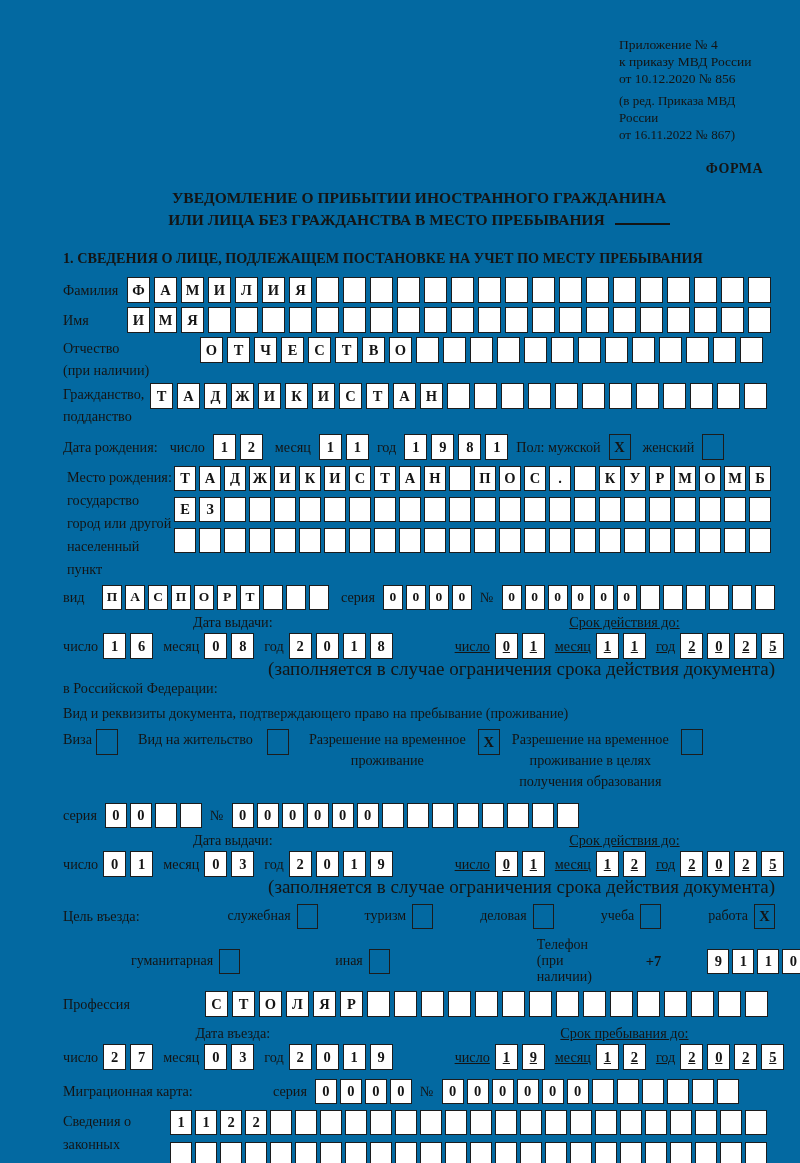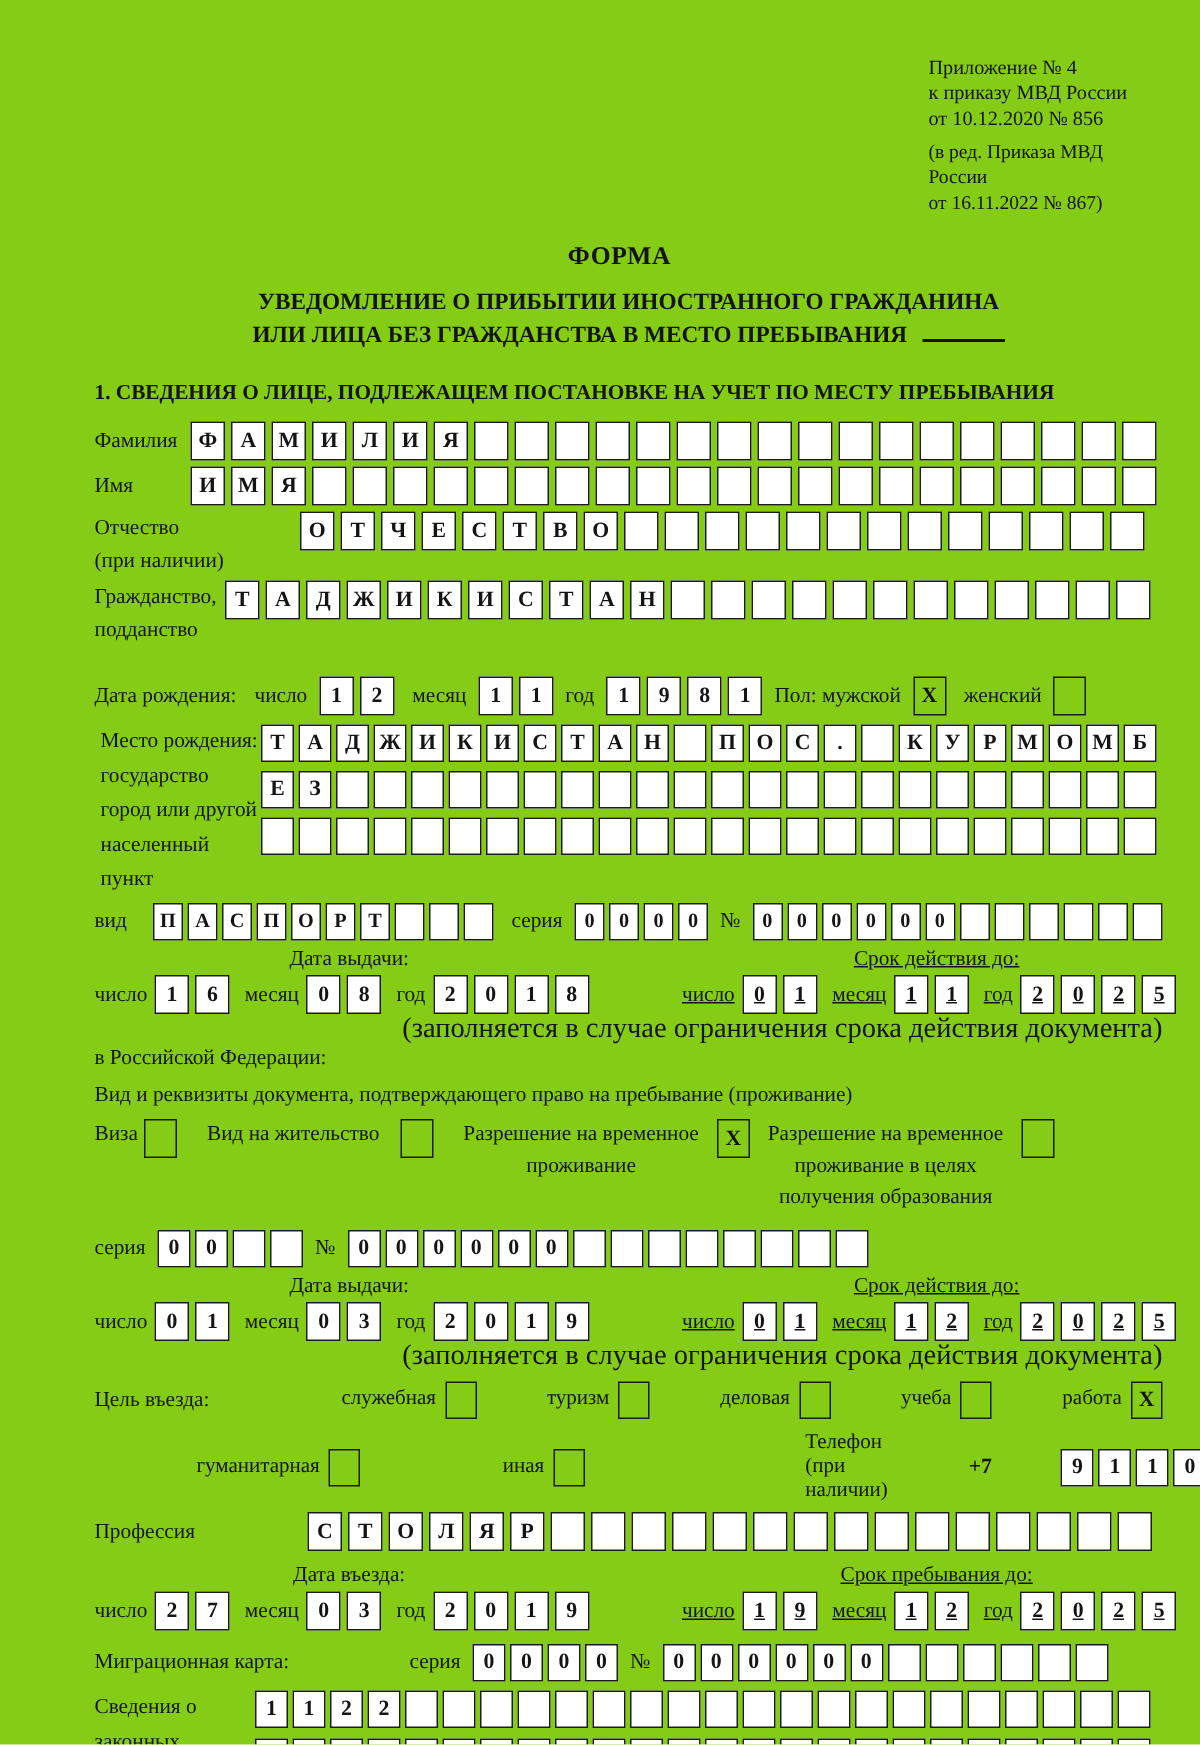--- a/index.html
+++ b/index.html
@@ -1,25 +1,25 @@
 <!DOCTYPE html>
 <html lang="ru"><head>
 <meta charset="utf-8">
 <style>
   html,body{margin:0;padding:0;background:#fff;}
   .page{
     position:relative;width:800px;height:1163px;box-sizing:border-box;
     padding:36px 25px 0 63px;overflow:hidden;
-    font-family:"Liberation Serif","DejaVu Serif",serif;color:#141414;background:#84cc16;
+    font-family:"Liberation Serif","DejaVu Serif",serif;color:#141414;background:#0369a1;
     font-size:14px;
   }
   
   .appendix{margin-left:556px;font-size:13.5px;line-height:17px;}
   .amendment{margin-left:556px;margin-top:5px;font-size:13px;line-height:17px;}
-  .form-label{text-align:center;padding-right:12px;margin-top:18px;font-weight:bold;font-size:17px;letter-spacing:.5px;}
+  .form-label{text-align:right;padding-right:12px;margin-top:18px;font-weight:bold;font-size:14px;letter-spacing:.5px;}
   
   .title{margin-top:10px;text-align:center;font-weight:bold;font-size:15.5px;line-height:21.5px;}
   .blank-underline{display:inline-block;width:55px;border-bottom:2px solid #141414;margin-left:10px;vertical-align:baseline;}
   .section-heading{margin-top:20px;font-weight:bold;font-size:14.2px;}
   
   .frm{margin-top:10px;}
   .row{display:flex;align-items:flex-start;margin-top:4px;}
   .lbl{flex:none;line-height:26px;font-size:14.2px;}
   .cells{display:inline-flex;gap:4px;flex:none;}
   .cell{flex:none;width:23px;height:26px;box-sizing:border-box;border:1.6px solid #1c1c1c;
@@ -193,21 +193,21 @@
           <span class="cell"></span>
           <span class="cell"></span>
           <span class="cell"></span>
           <span class="cell"></span>
           <span class="cell"></span>
           <span class="cell"></span>
           <span class="cell"></span>
         </span>
     </div>
 
-    <div class="row" style="margin-top:20px;align-items:flex-end;">
+    <div class="row" style="margin-top:7px;align-items:flex-end;">
       <span class="lbl">Дата рождения:</span>
       <span class="gap12"></span>
       <span class="lbl">число</span>
         <span class="gap8"></span>
       <span class="cells">
           <span class="cell">1</span>
           <span class="cell">2</span>
         </span>
         <span class="gap12"></span>
       <span class="lbl">месяц</span>

